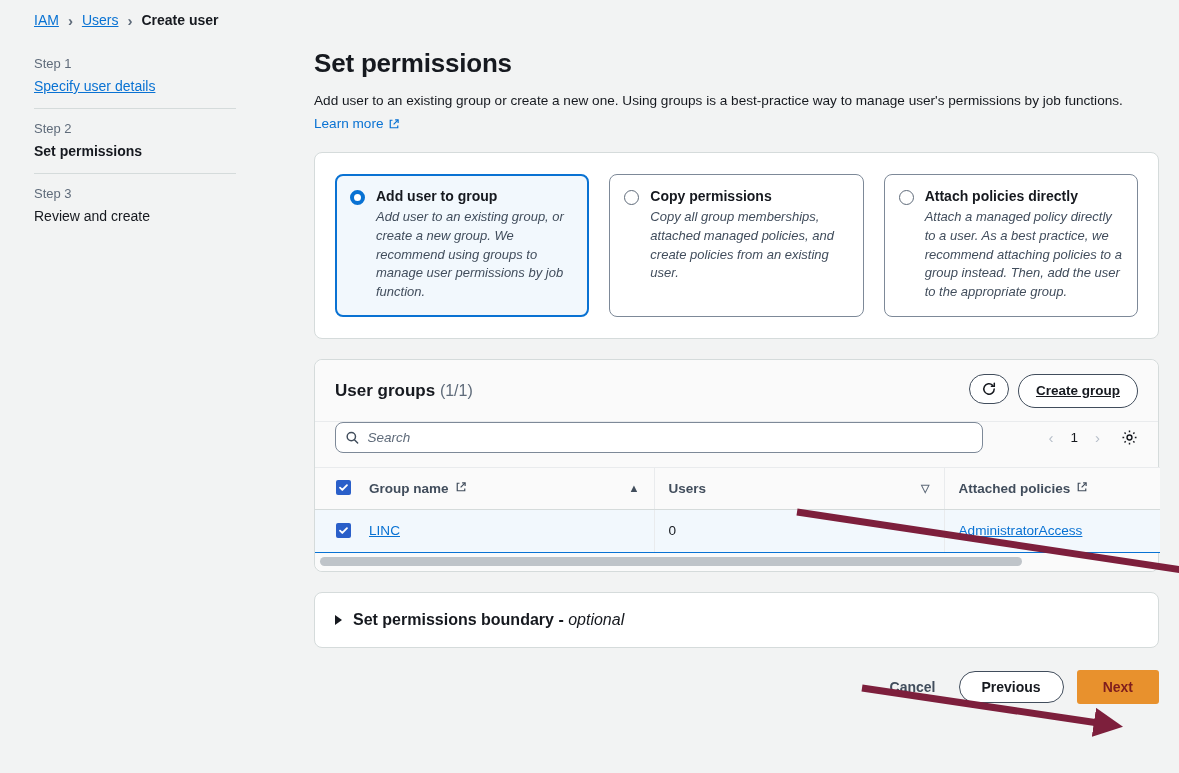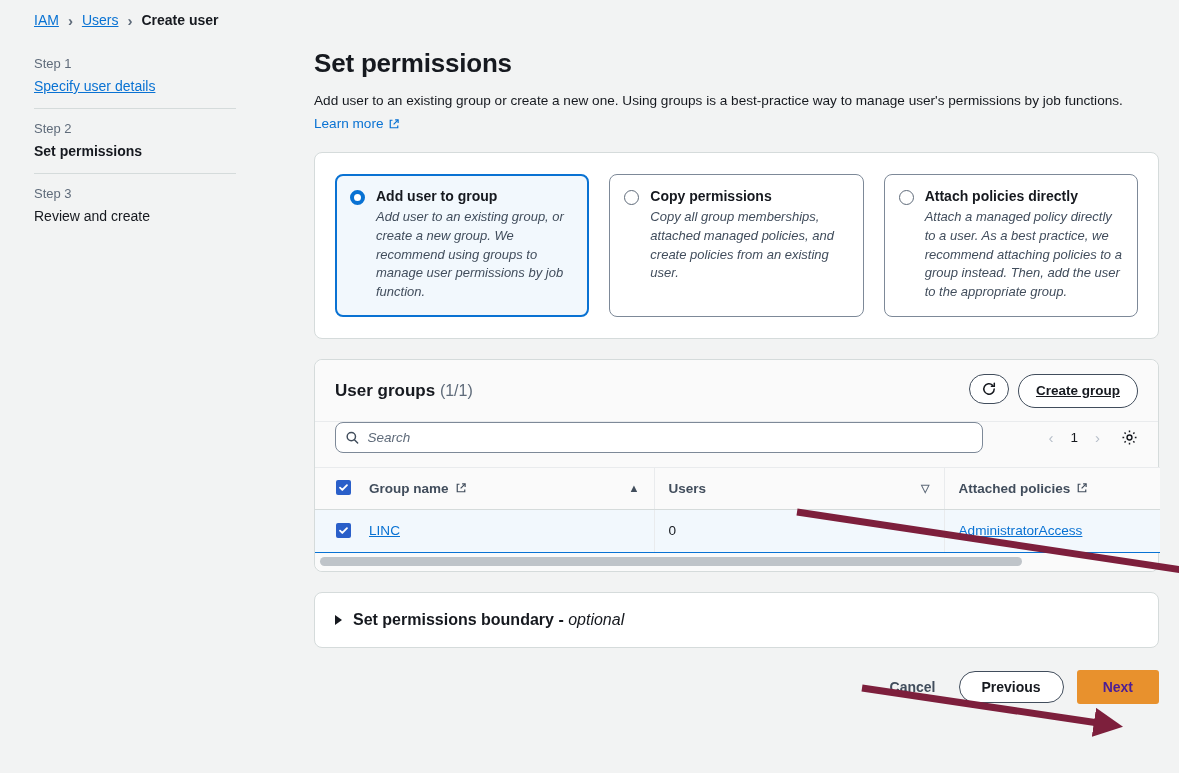--- a/index.html
+++ b/index.html
@@ -127,21 +127,21 @@
     border-bottom: 1px solid #d5dbdb;
     font-size: 13.5px; font-weight: 700; color: #414d5c;
     text-align: left; padding: 11px 0; height: 42px;
     vertical-align: middle;
   }
   .c-check { width: 54px; padding-left: 21px !important; }
   .c-name  { width: 285px; }
   .c-users { width: 290px; }
   .c-pol   { width: 216px; }
   .th-inner { display: flex; align-items: center; justify-content: space-between; padding-right: 14px; }
-  .th-label { display: inline-flex; align-items: center; gap: 6px; }
+  .th-label { display: inline-flex; gap: 6px; }
   .sort-asc { color: #414d5c; font-size: 11px; }
   .sort-idle { color: #5f6b7a; font-size: 11px; }
   .divider-cell { border-left: 1px solid #e9ebed; padding-left: 14px !important; }
 
   tbody td {
     font-size: 13.6px; color: #16191f;
     padding: 13px 0; height: 42px; vertical-align: middle;
   }
   tr.row-selected td {
     background: #f2f8fd;
@@ -182,21 +182,21 @@
     font-family: inherit; font-size: 14px; font-weight: 700;
     cursor: pointer; padding: 7px 10px;
   }
   .btn-prev {
     border: 1px solid #414d5c; border-radius: 18px; background: #fff;
     color: #16191f; font-family: inherit; font-size: 14px; font-weight: 700;
     padding: 7px 22px; cursor: pointer;
   }
   .btn-next {
     border: none; border-radius: 3px; background: #e8912d;
-    color: #4c1d95; font-family: inherit; font-size: 14px; font-weight: 700;
+    color: #7f1d1d; font-family: inherit; font-size: 14px; font-weight: 700;
     padding: 9px 26px; cursor: pointer;
   }
 
   
   .annots { position: absolute; inset: 0; pointer-events: none; }
 </style>
 </head>
 <body>
 
 <div class="page">

